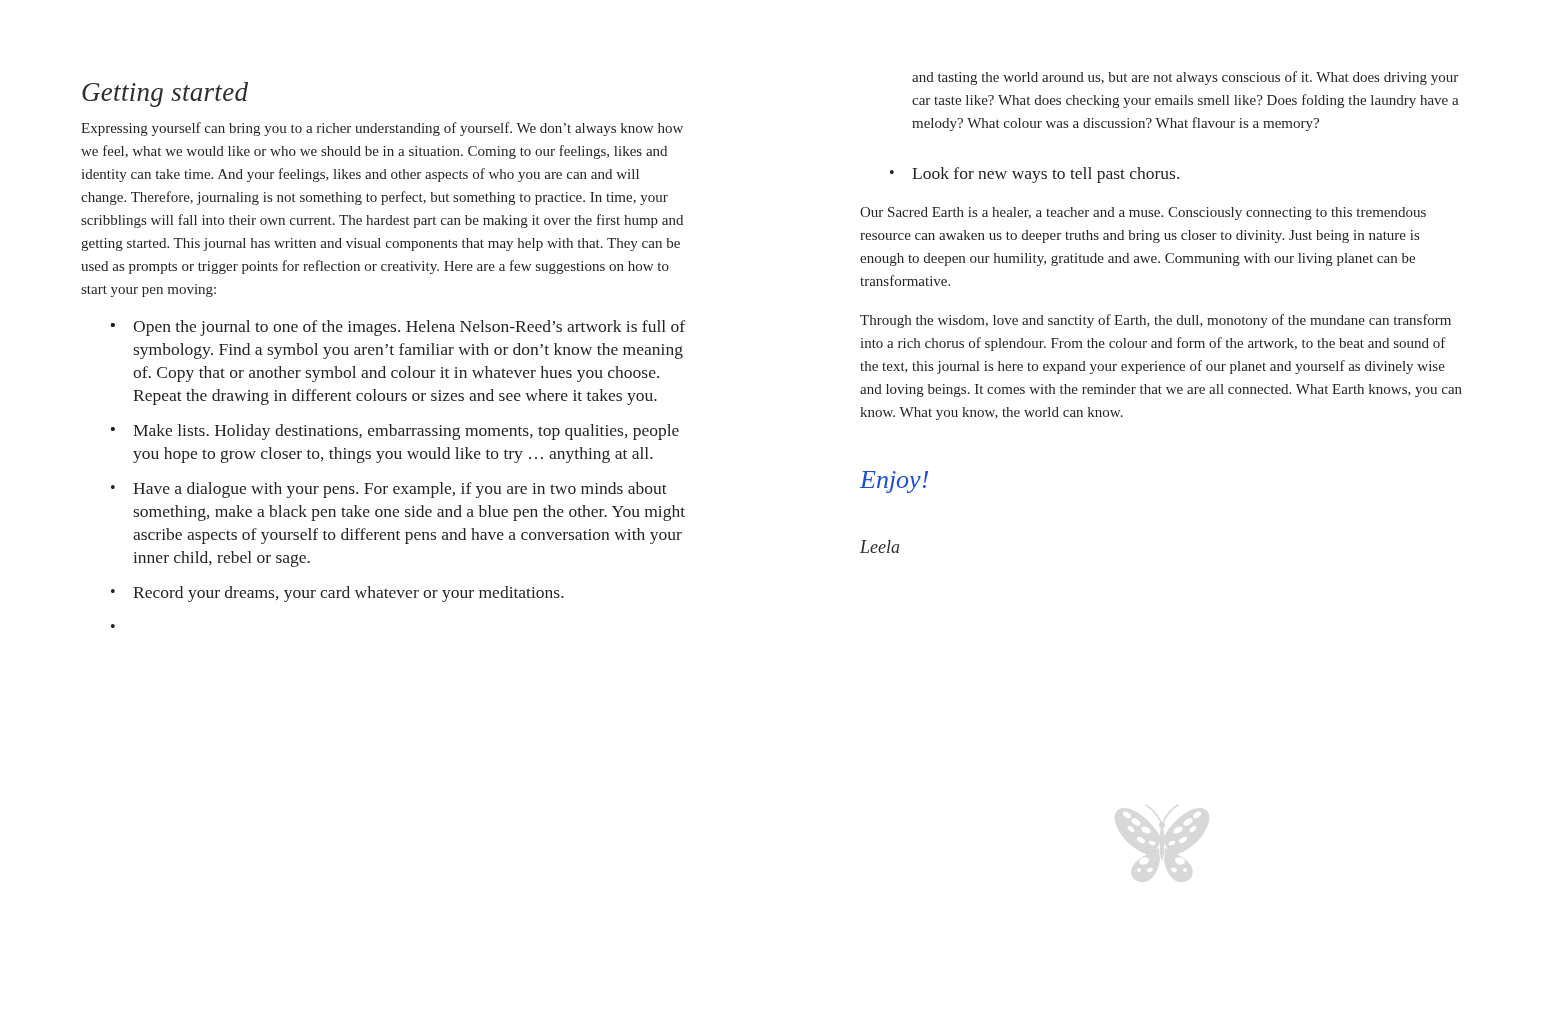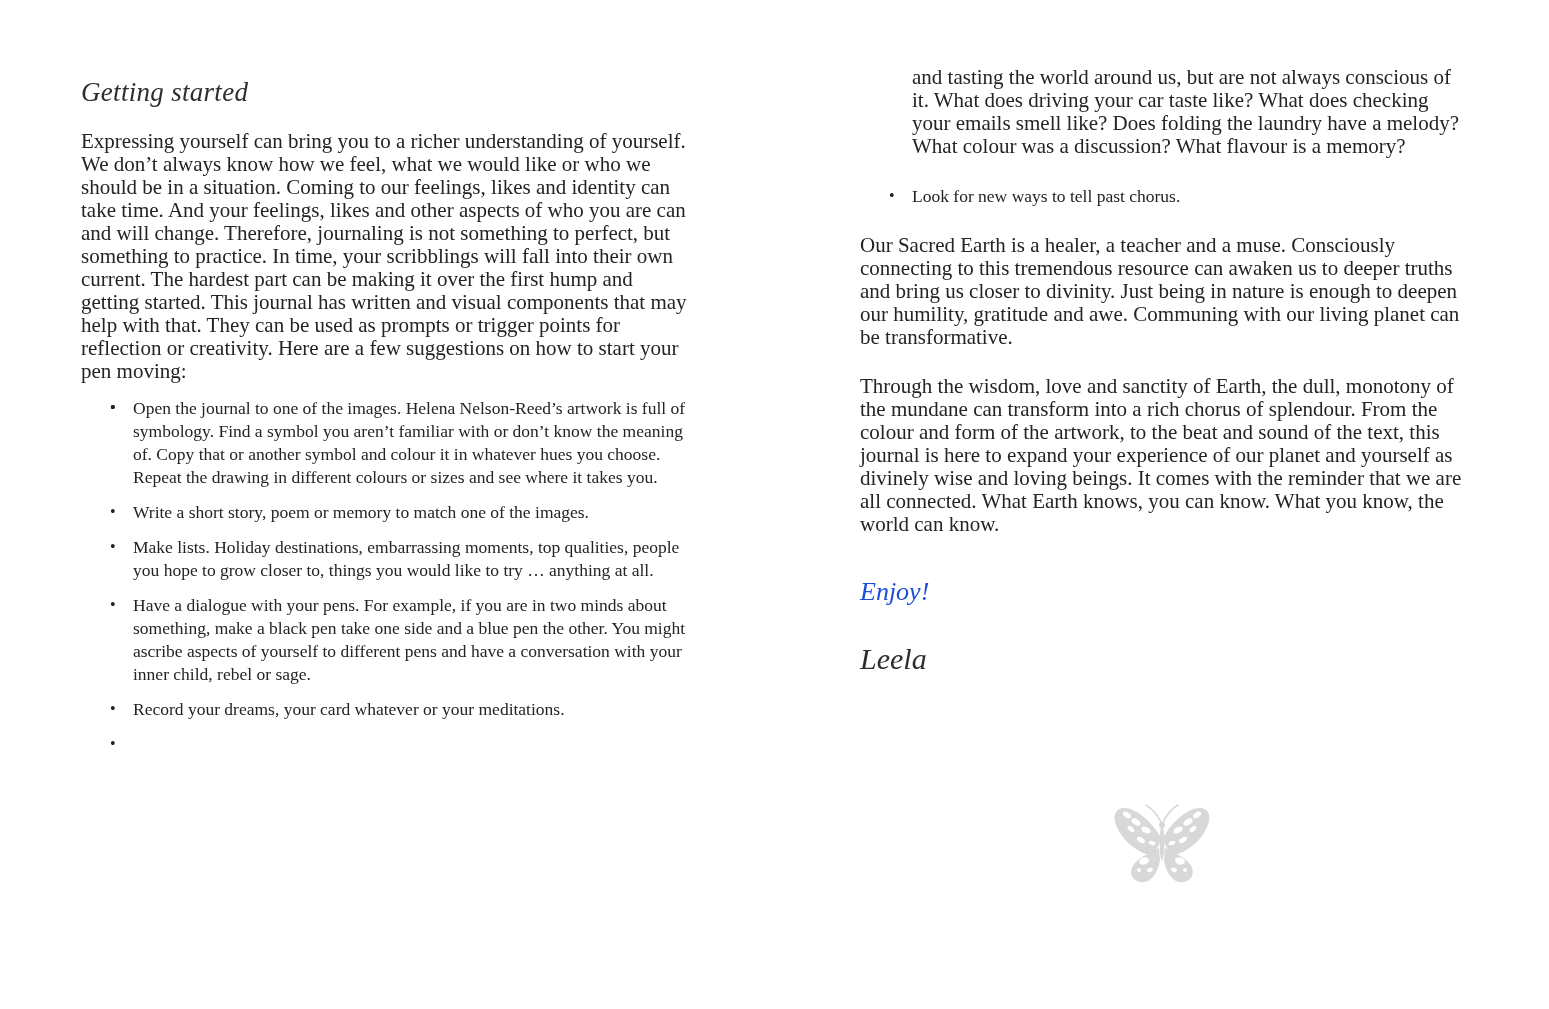--- a/index.html
+++ b/index.html
@@ -21,26 +21,26 @@
     margin: 76px 0 0 0;
     font-size: 27px;
     font-weight: 400;
     font-style: italic;
     color: #2e2e2e;
     letter-spacing: 0.3px;
     line-height: 32px;
   }
 
   .body-text {
-    font-size: 21px;
+    font-size: 15px;
     line-height: 23px;
     margin: 0;
     color: #242424;
   }
-  .intro { margin-top: 22px; }
+  .intro { margin-top: 9px; }
 
   ul.bullets {
     list-style: none;
     margin: 14px 0 0 0;
     padding: 0;
   }
   ul.bullets li {
     position: relative;
     padding-left: 52px;
     margin-bottom: 12px;
@@ -52,32 +52,32 @@
     left: 29px;
     top: -1px;
     font-size: 16px;
   }
 
   .continuation {
     margin-top: 66px;
     padding-left: 52px;
   }
   .page-right ul.bullets { margin-top: 27px; }
-  .para { margin-top: 26px; }
+  .para { margin-top: 16px; }
 
   .signoff {
     margin-top: 40px;
     font-size: 26px;
     font-style: italic;
     color: #1d4ed8;
     line-height: 32px;
   }
   .signature {
     margin-top: 35px;
-    font-size: 30px;
+    font-size: 18px;
     font-style: italic;
     color: #2e2e2e;
     line-height: 32px;
   }
 
   .butterfly {
     position: absolute;
     left: 1110px;
     top: 796px;
     width: 104px;
@@ -98,21 +98,20 @@
       </li>
       <li>
         <span class="marker">•</span>
       </li>
       <li>
         <span class="marker">•</span>
         <span class="li-text">Open the journal to one of the images. Helena Nelson-Reed’s artwork is full of symbology. Find a symbol you aren’t familiar with or don’t know the meaning of. Copy that or another symbol and colour it in whatever hues you choose. Repeat the drawing in different colours or sizes and see where it takes you.</span>
       </li>
       <li>
         <span class="marker">•</span>
-        <span class="li-text">Write a short story, poem or memory to match one of the images.</span>
       </li>
       <li>
         <span class="marker">•</span>
         <span class="li-text">Make lists. Holiday destinations, embarrassing moments, top qualities, people you hope to grow closer to, things you would like to try … anything at all.</span>
       </li>
       <li>
         <span class="marker">•</span>
         <span class="li-text">Have a dialogue with your pens. For example, if you are in two minds about something, make a black pen take one side and a blue pen the other. You might ascribe aspects of yourself to different pens and have a conversation with your inner child, rebel or sage.</span>
       </li>
       <li>

